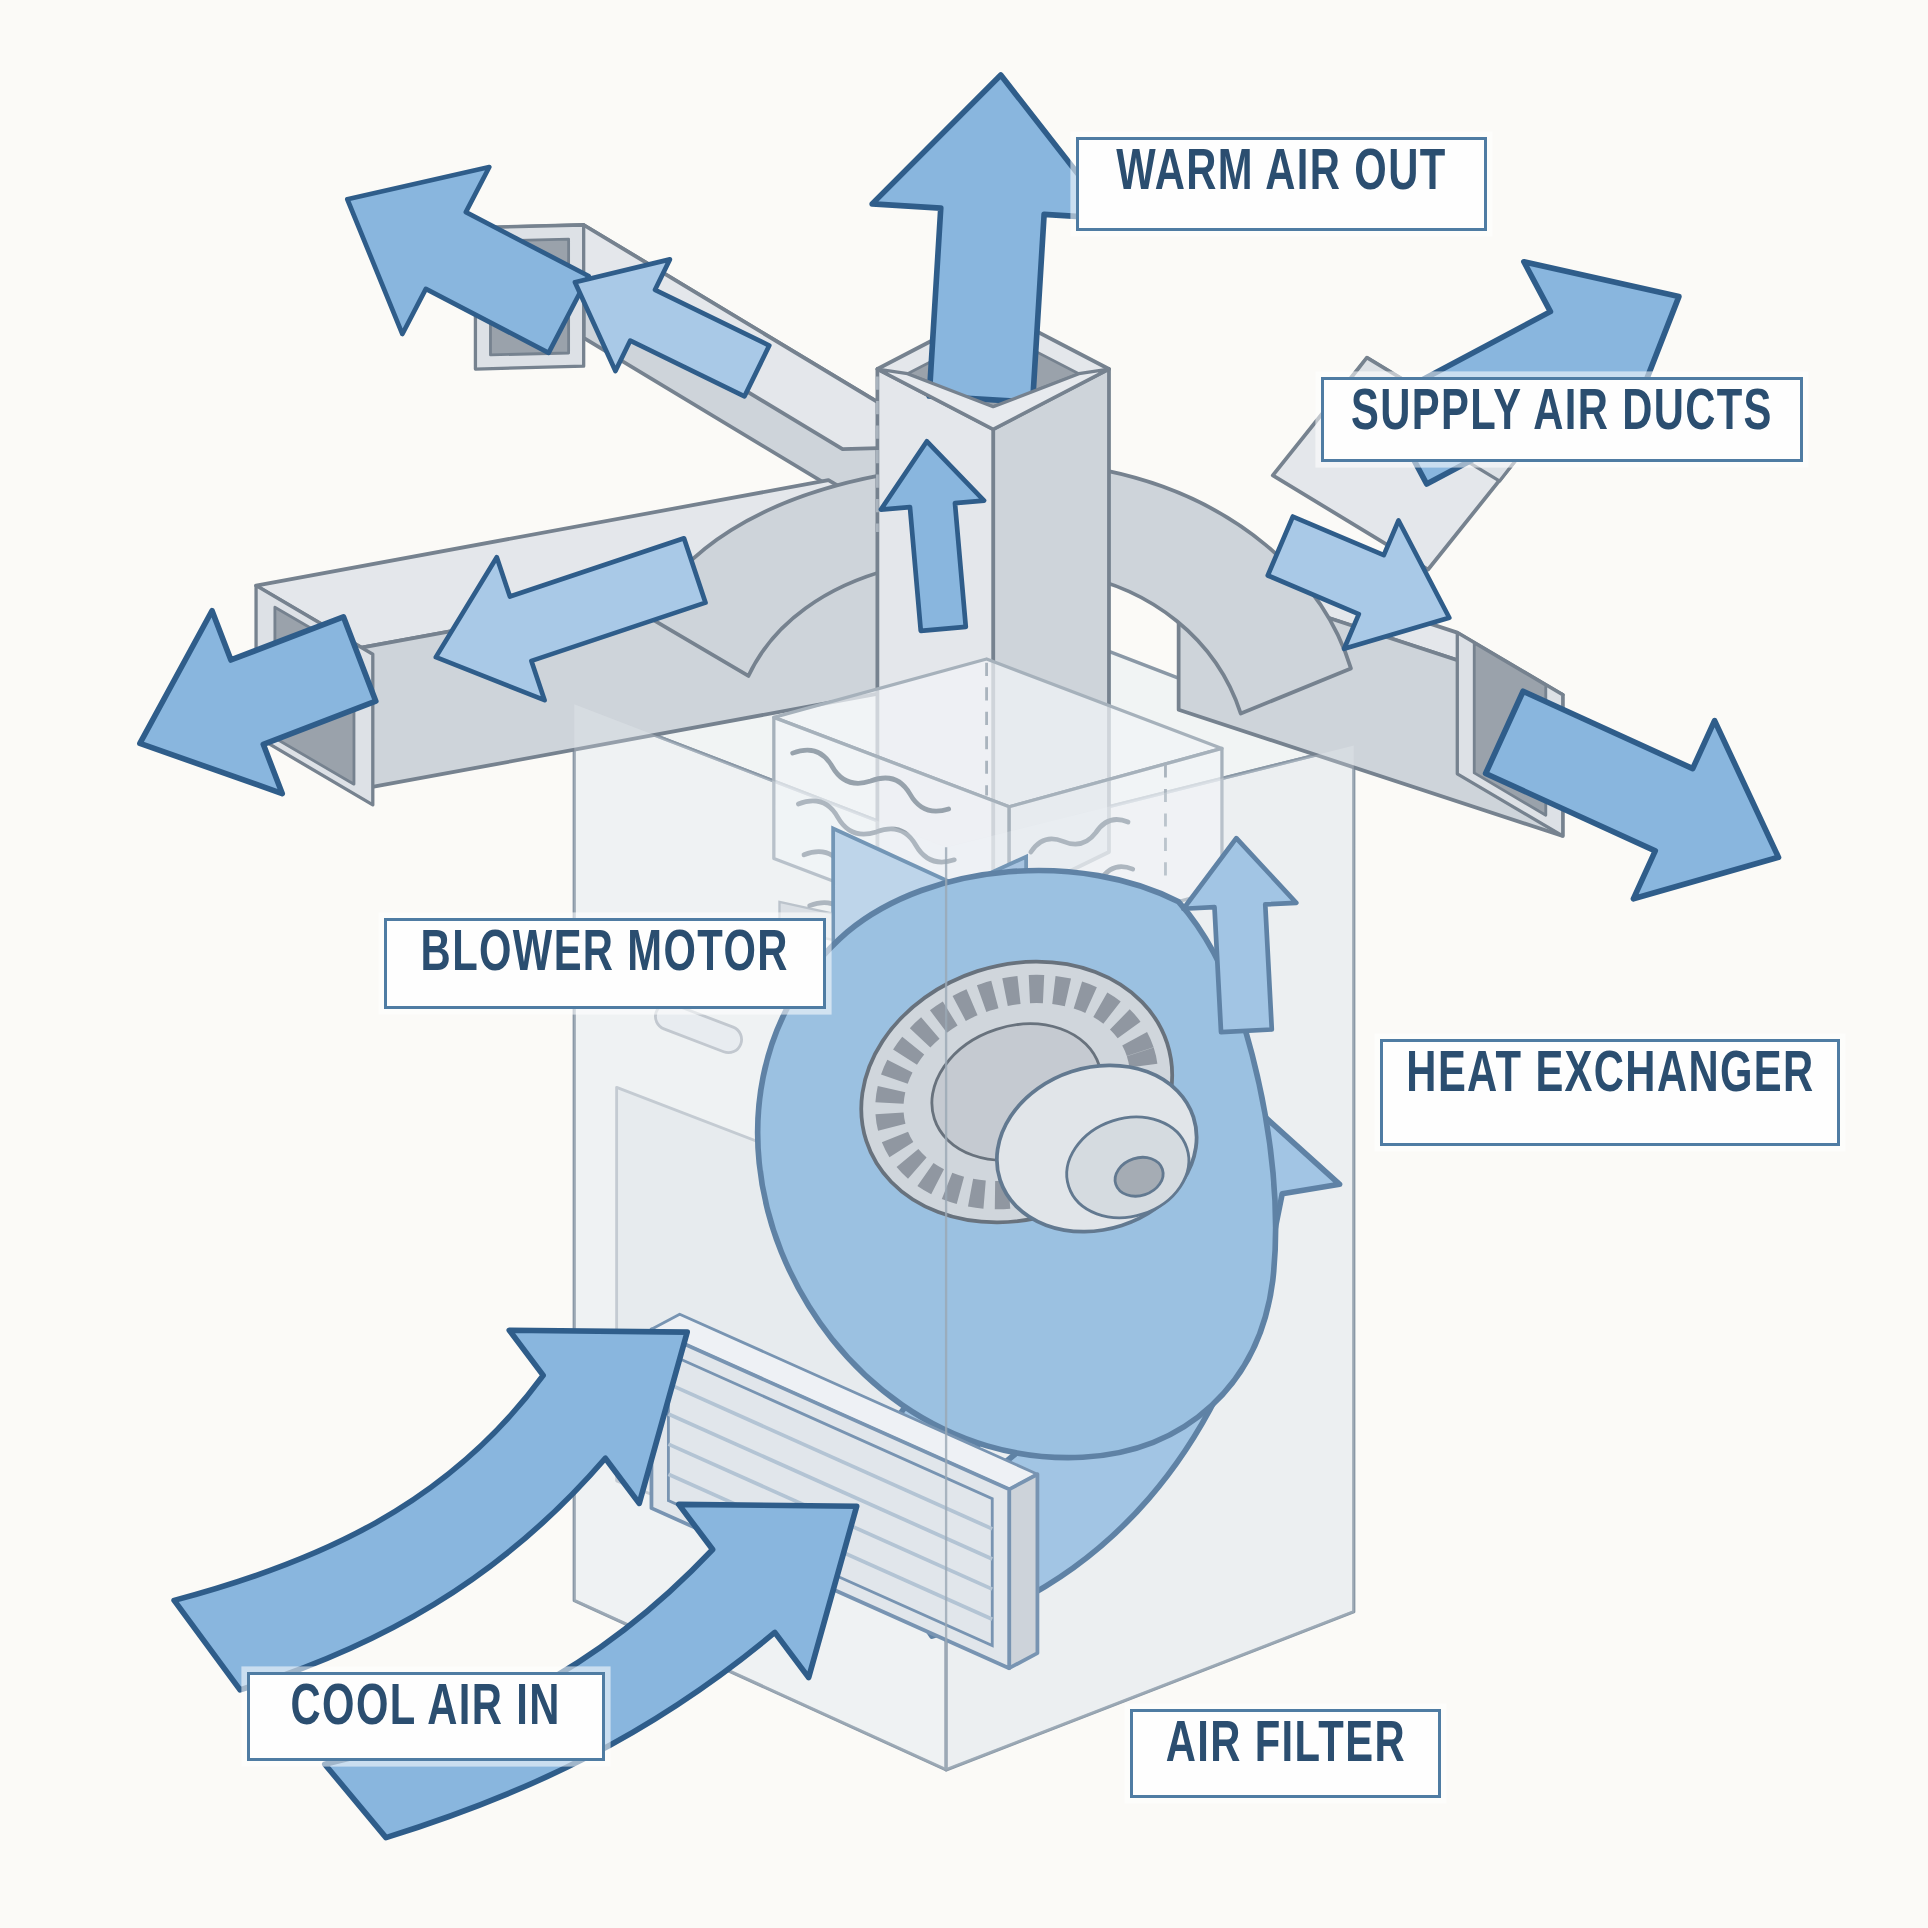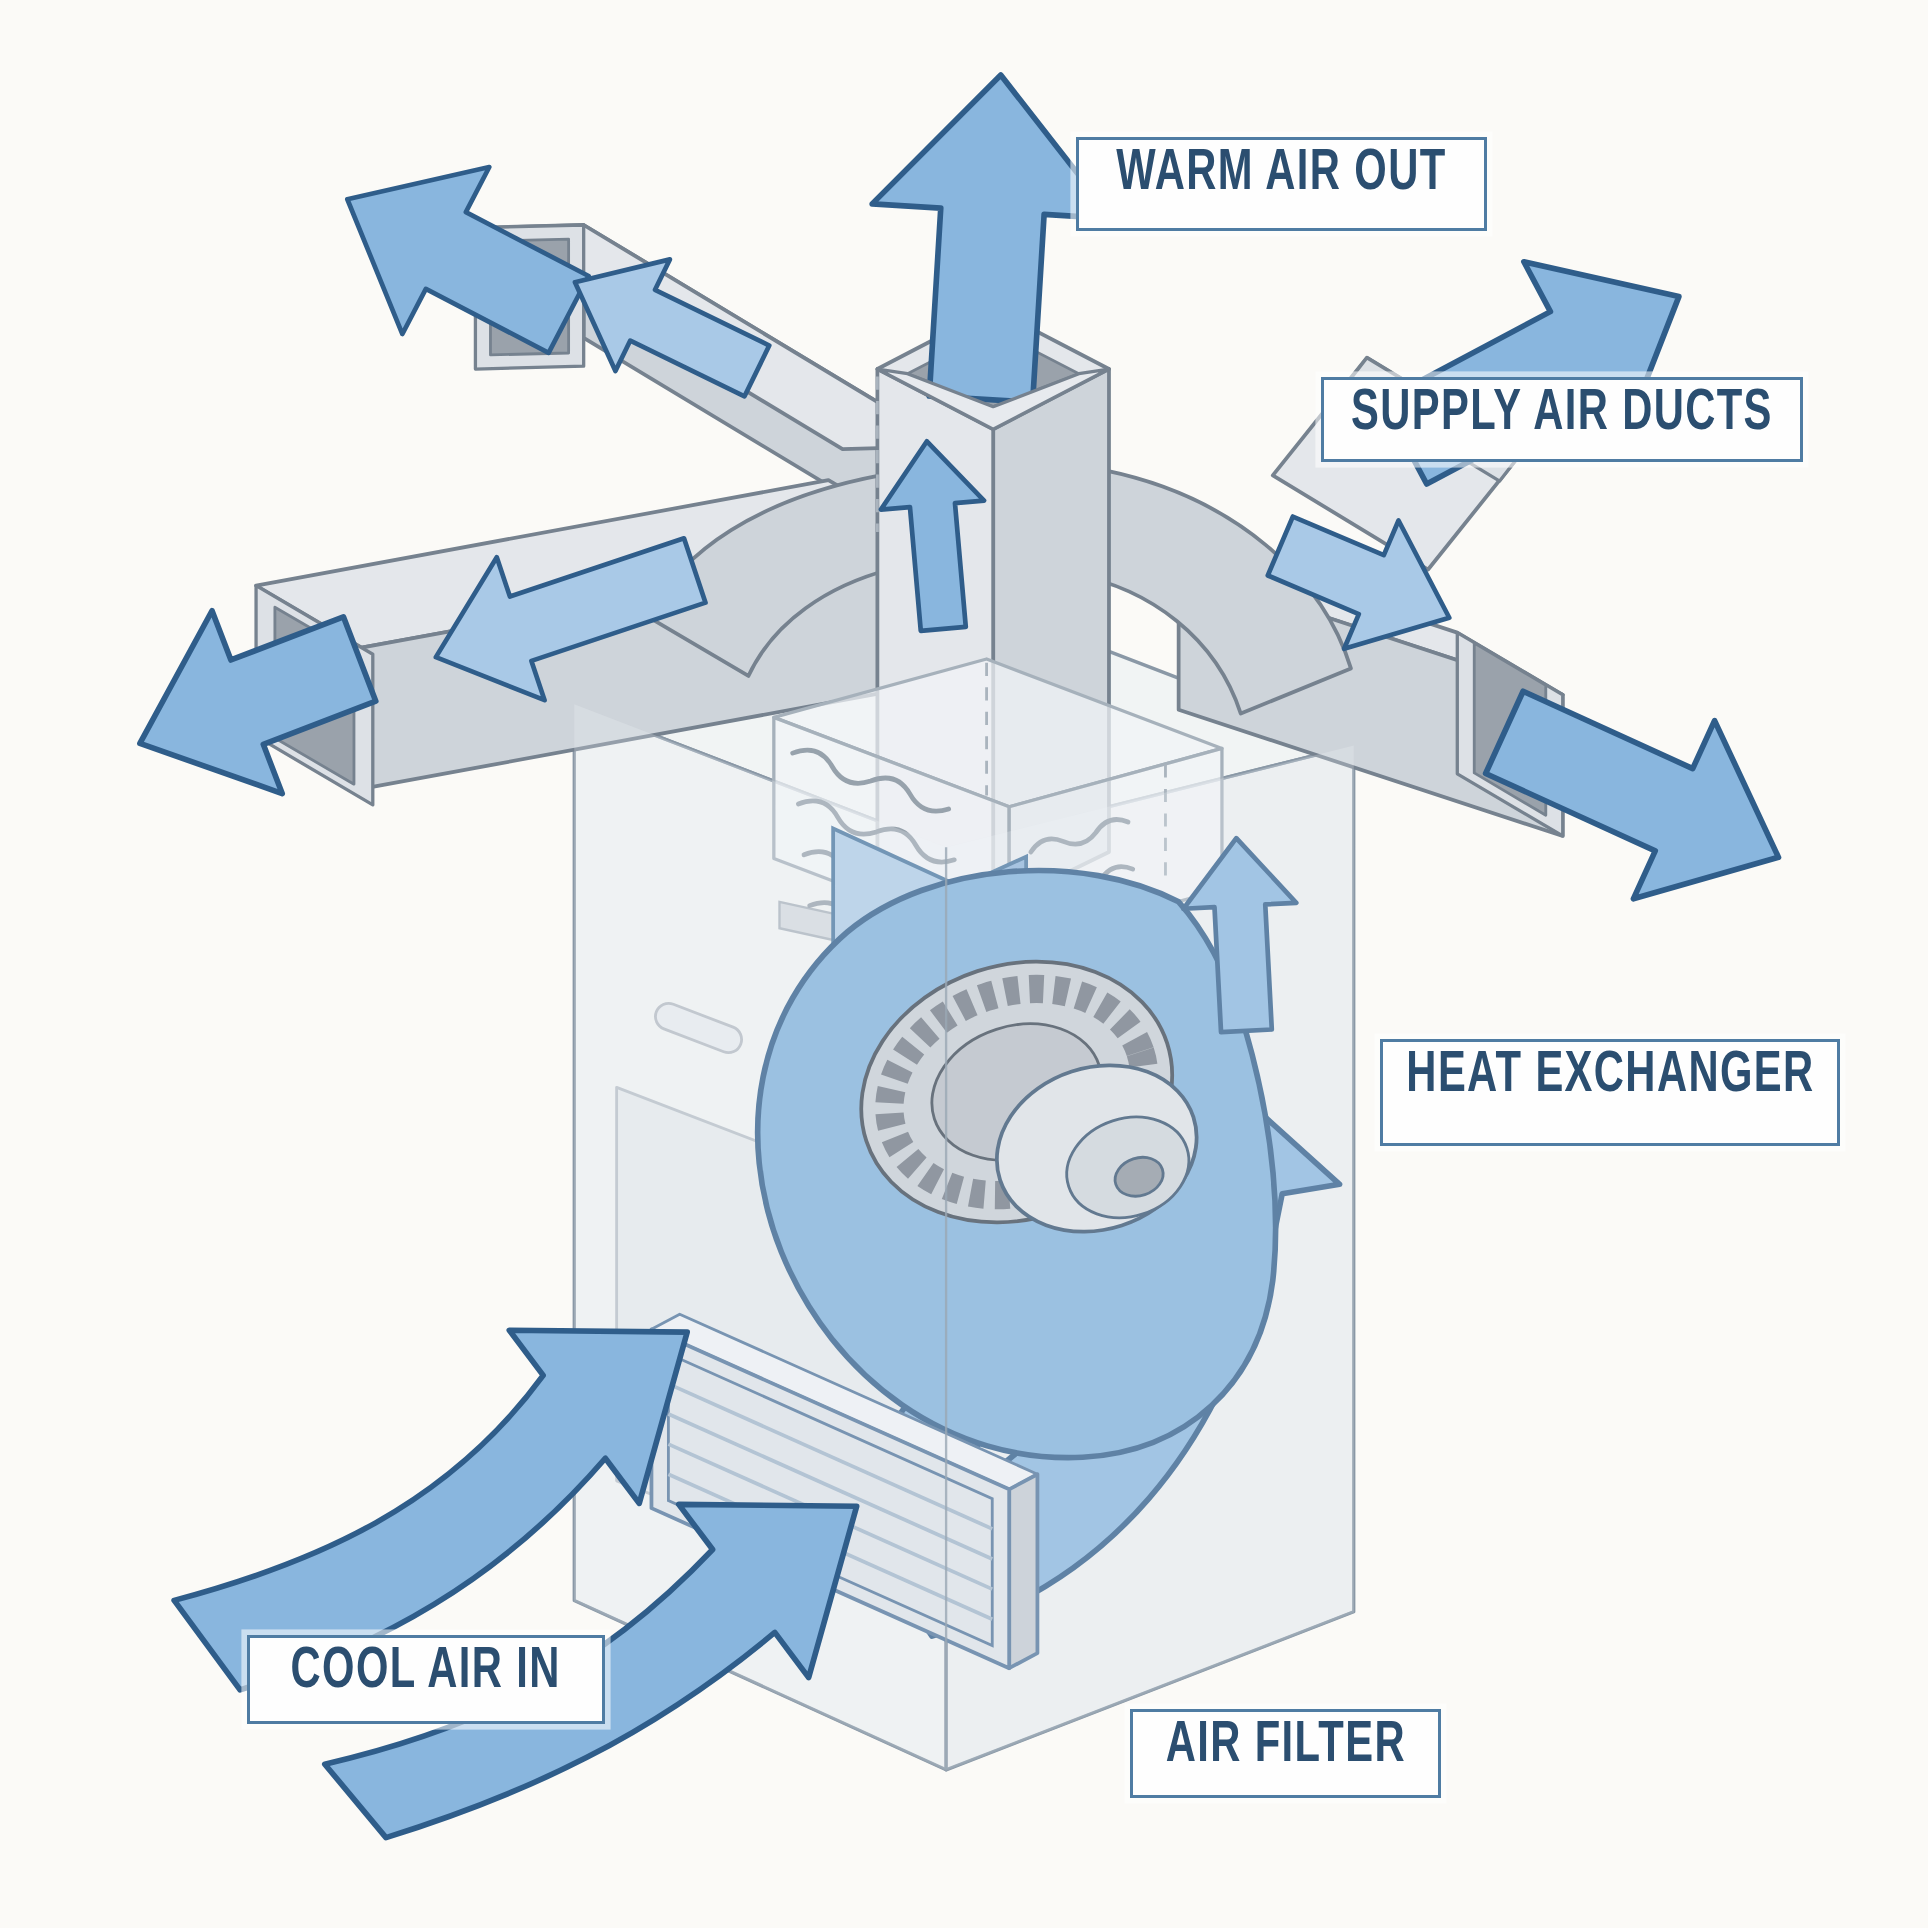--- a/index.html
+++ b/index.html
@@ -184,26 +184,29 @@
 </svg>
 
 <div class="tag" style="left:1076px;top:137px;width:411px;height:94px;">
   <span>WARM AIR OUT</span>
 </div>
 
 <div class="tag" style="left:1321px;top:377px;width:482px;height:85px;">
   <span>SUPPLY AIR DUCTS</span>
 </div>
 
+<div class="tag" style="left:384px;top:918px;width:442px;height:91px;">
+  <span>BLOWER MOTOR</span>
+</div>
 
 <div class="tag" style="left:1380px;top:1039px;width:460px;height:107px;">
   <span>HEAT EXCHANGER</span>
 </div>
 
-<div class="tag" style="left:247px;top:1635px;width:358px;height:89px;">
+<div class="tag" style="left:247px;top:1672px;width:358px;height:89px;">
   <span>COOL AIR IN</span>
 </div>
 
 <div class="tag" style="left:1086px;top:1709px;width:311px;height:89px;margin-left:44px;">
   <span>AIR FILTER</span>
 </div>
 
 </div>
 
 

